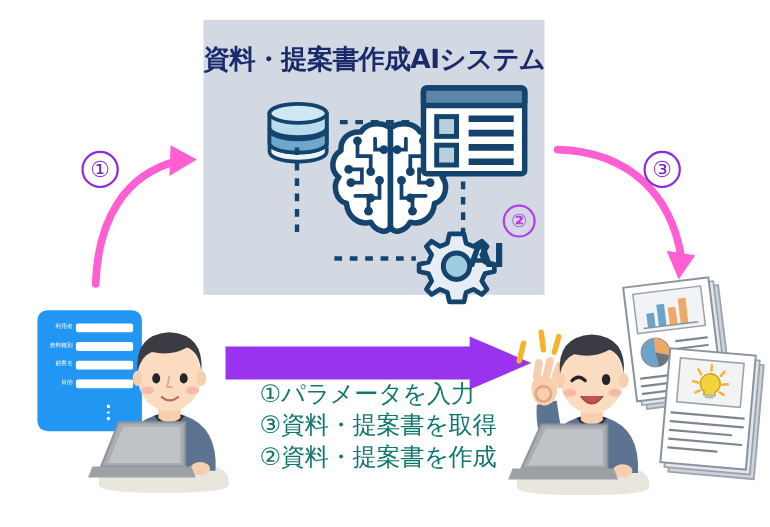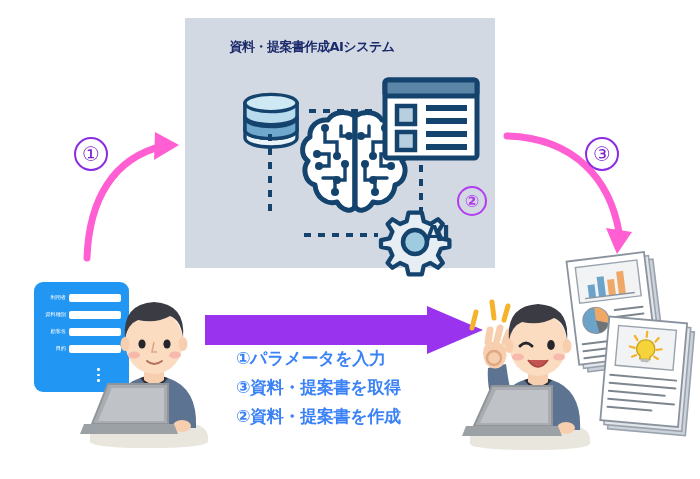--- a/index.html
+++ b/index.html
@@ -15,27 +15,27 @@
 
   
   #ai-panel{
     left:185px;top:18px;width:310px;height:250px;
     background:#d2d9e2;
   }
   #ai-title{
     position:absolute;left:0;top:20px;width:254px;
     text-align:center;
     color:#1b2a6b;
-    font-size:13px;font-weight:bold;
+    font-size:24px;font-weight:bold;
     letter-spacing:-0.5px;
     white-space:nowrap;
   }
   #ai-agent-label{
     position:absolute;left:240px;top:203px;
-    color:#14436e;font-weight:bold;font-size:22px;
+    color:#14436e;font-weight:bold;font-size:30px;
     line-height:25px;letter-spacing:0px;
   }
   #ai-agent-label span{display:block;}
   #step2-badge{
     position:absolute;left:272px;top:168px;
     width:26px;height:26px;border-radius:50%;
     border:2px solid #b23cf0;color:#b23cf0;
     font-size:17px;font-weight:bold;
     display:flex;align-items:center;justify-content:center;
     line-height:1;
@@ -70,22 +70,22 @@
   }
   #form-dots{
     position:absolute;left:63px;top:86px;
     display:flex;flex-direction:column;gap:3px;align-items:center;
   }
   #form-dots i{width:2.5px;height:2.5px;background:#fff;border-radius:50%;display:block;}
 
   
   #legend{
     left:236px;top:344px;width:210px;
-    color:#3b82f6;font-size:17px;line-height:29px;
-    font-weight:bold;letter-spacing:-0.3px;white-space:nowrap;
+    color:#0f766e;font-size:22px;line-height:29px;
+    font-weight:normal;letter-spacing:-0.3px;white-space:nowrap;
   }
   #legend div{height:29px;}
 
   svg{display:block;overflow:visible;}
 </style>
 </head>
 <body>
 
 <div id="stage">
 

